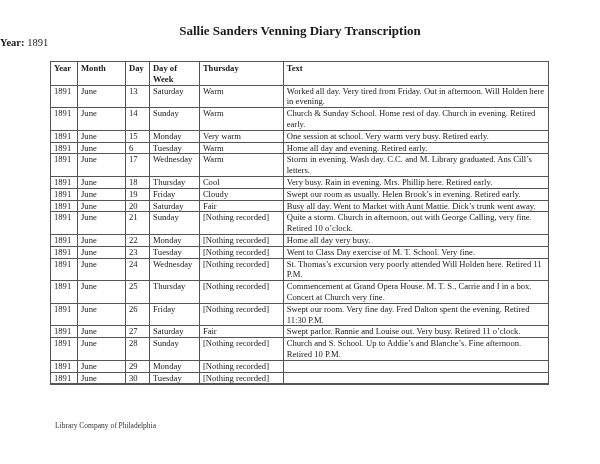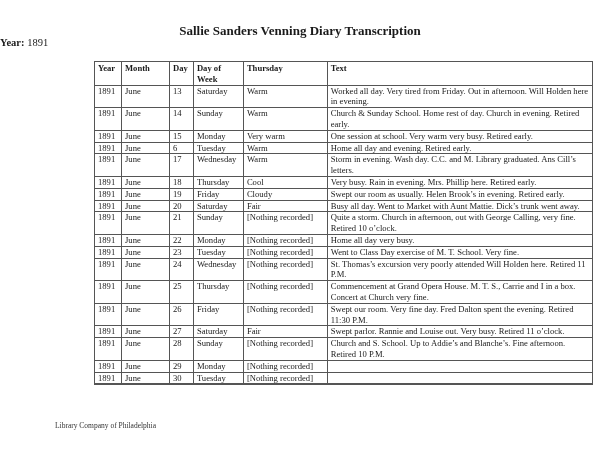--- a/index.html
+++ b/index.html
@@ -35,21 +35,20 @@
   }
   .subtitle .label { font-weight: bold; }
   table.diary {
     position: absolute;
     top: 61px;
     left: 50px;
     width: 499px;
     border-collapse: collapse;
     font-size: 8.6px;
     line-height: 10.8px;
-    margin-left: 44px;
   }
   table.diary th, table.diary td {
     border: 1px solid #555;
     padding: 0 3px;
     vertical-align: top;
     text-align: left;
   }
   table.diary th {
     font-weight: bold;
     padding-top: 1px;

